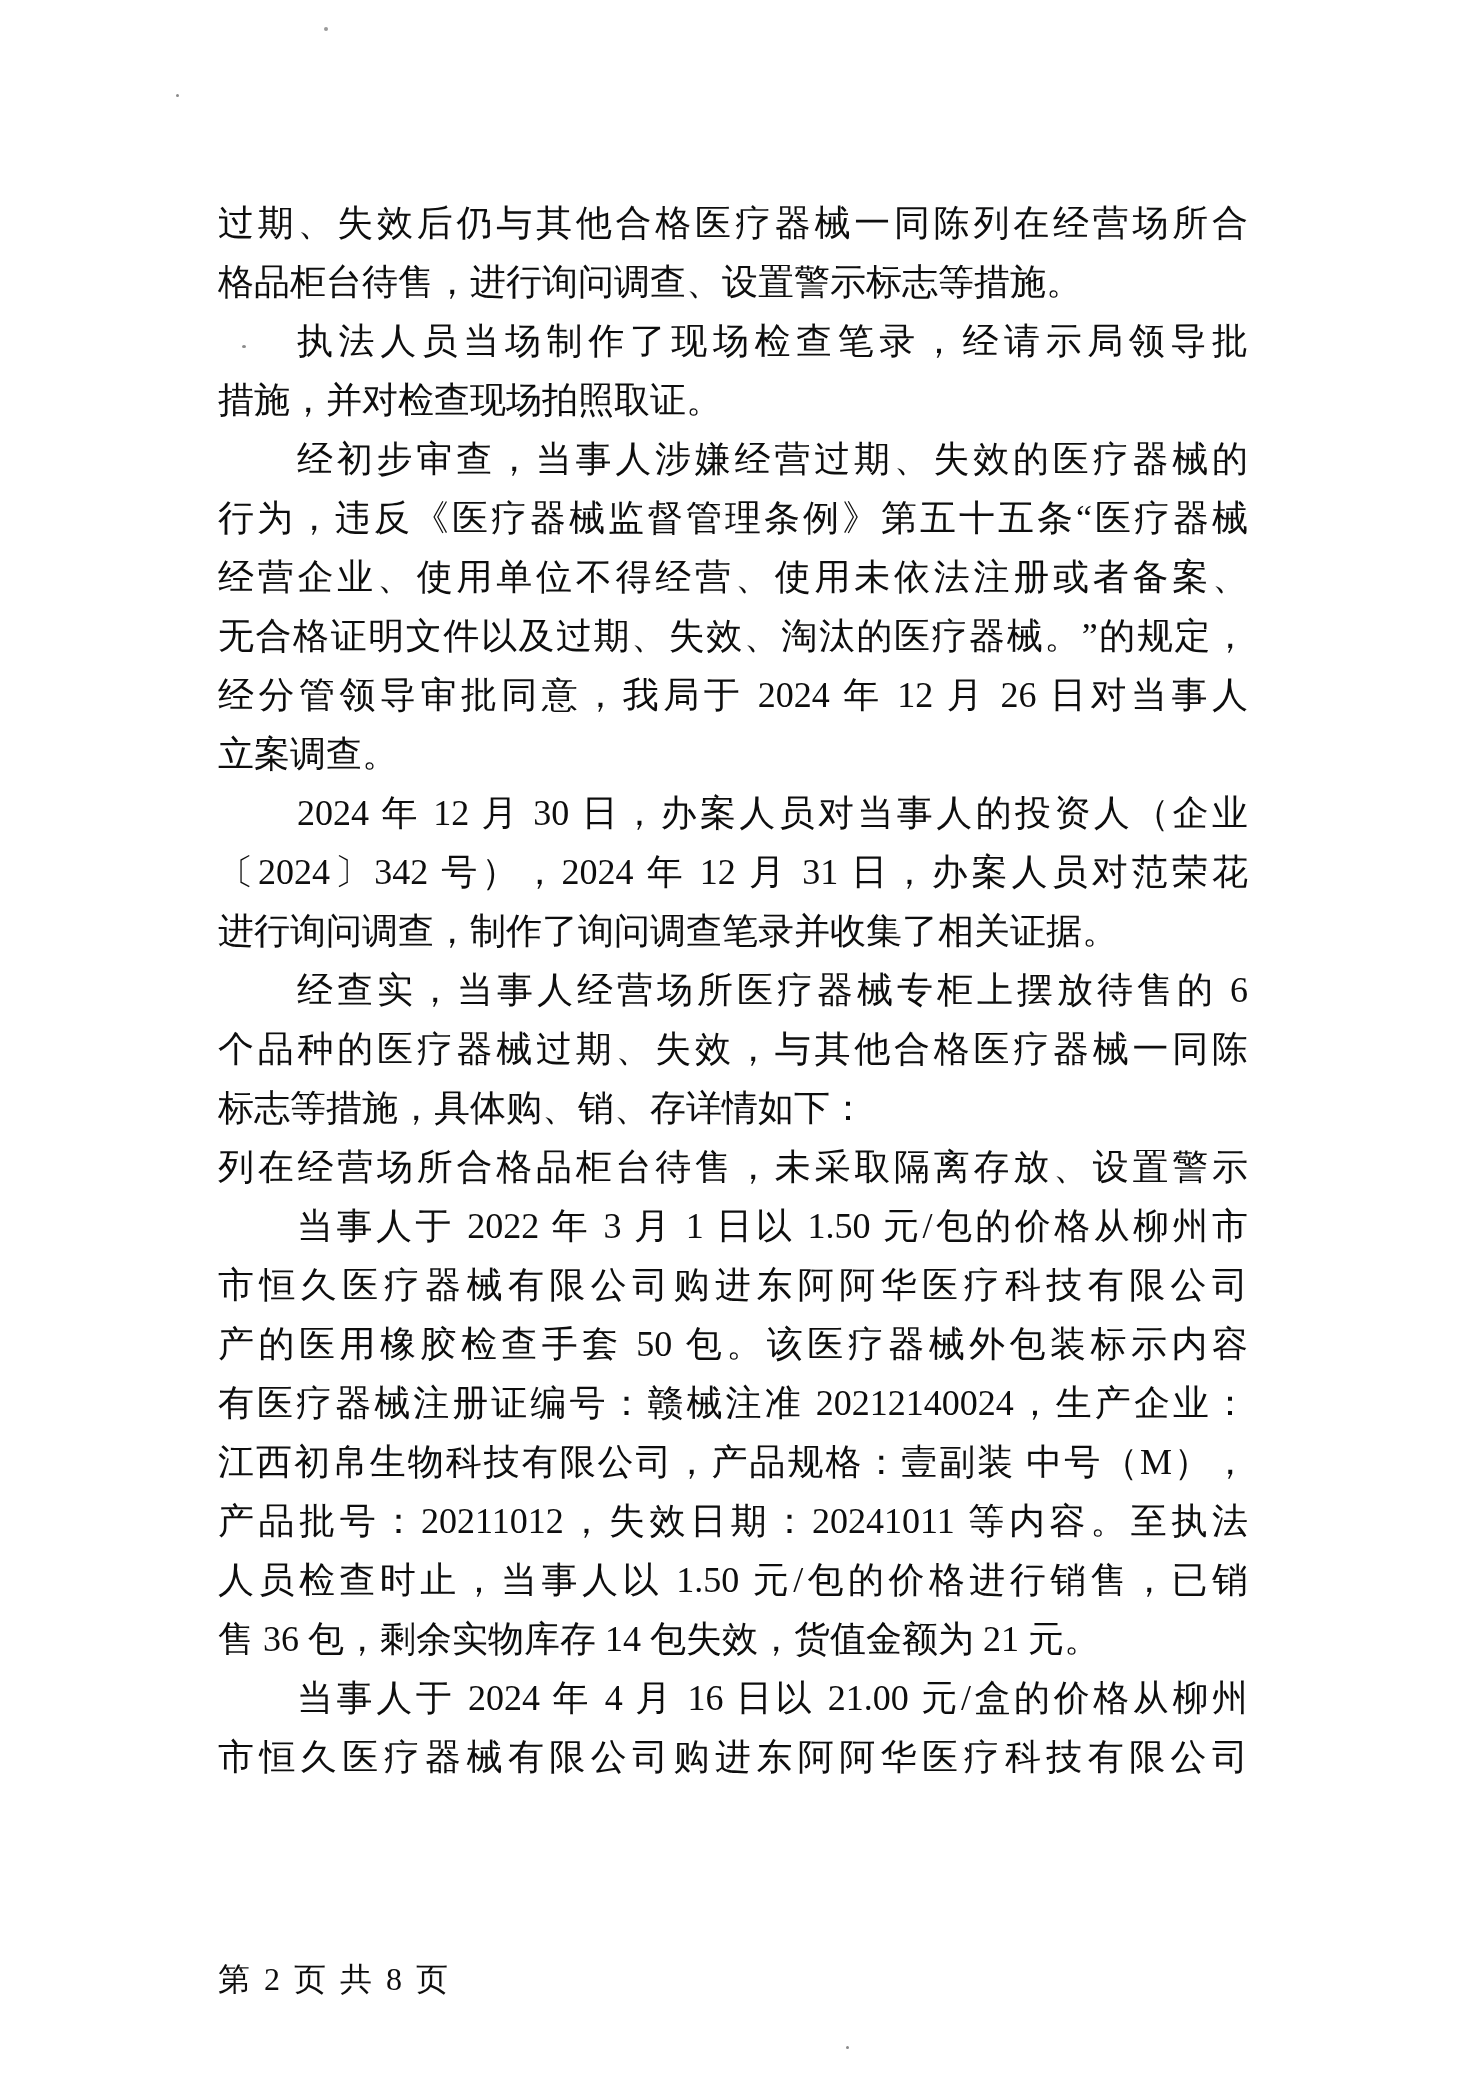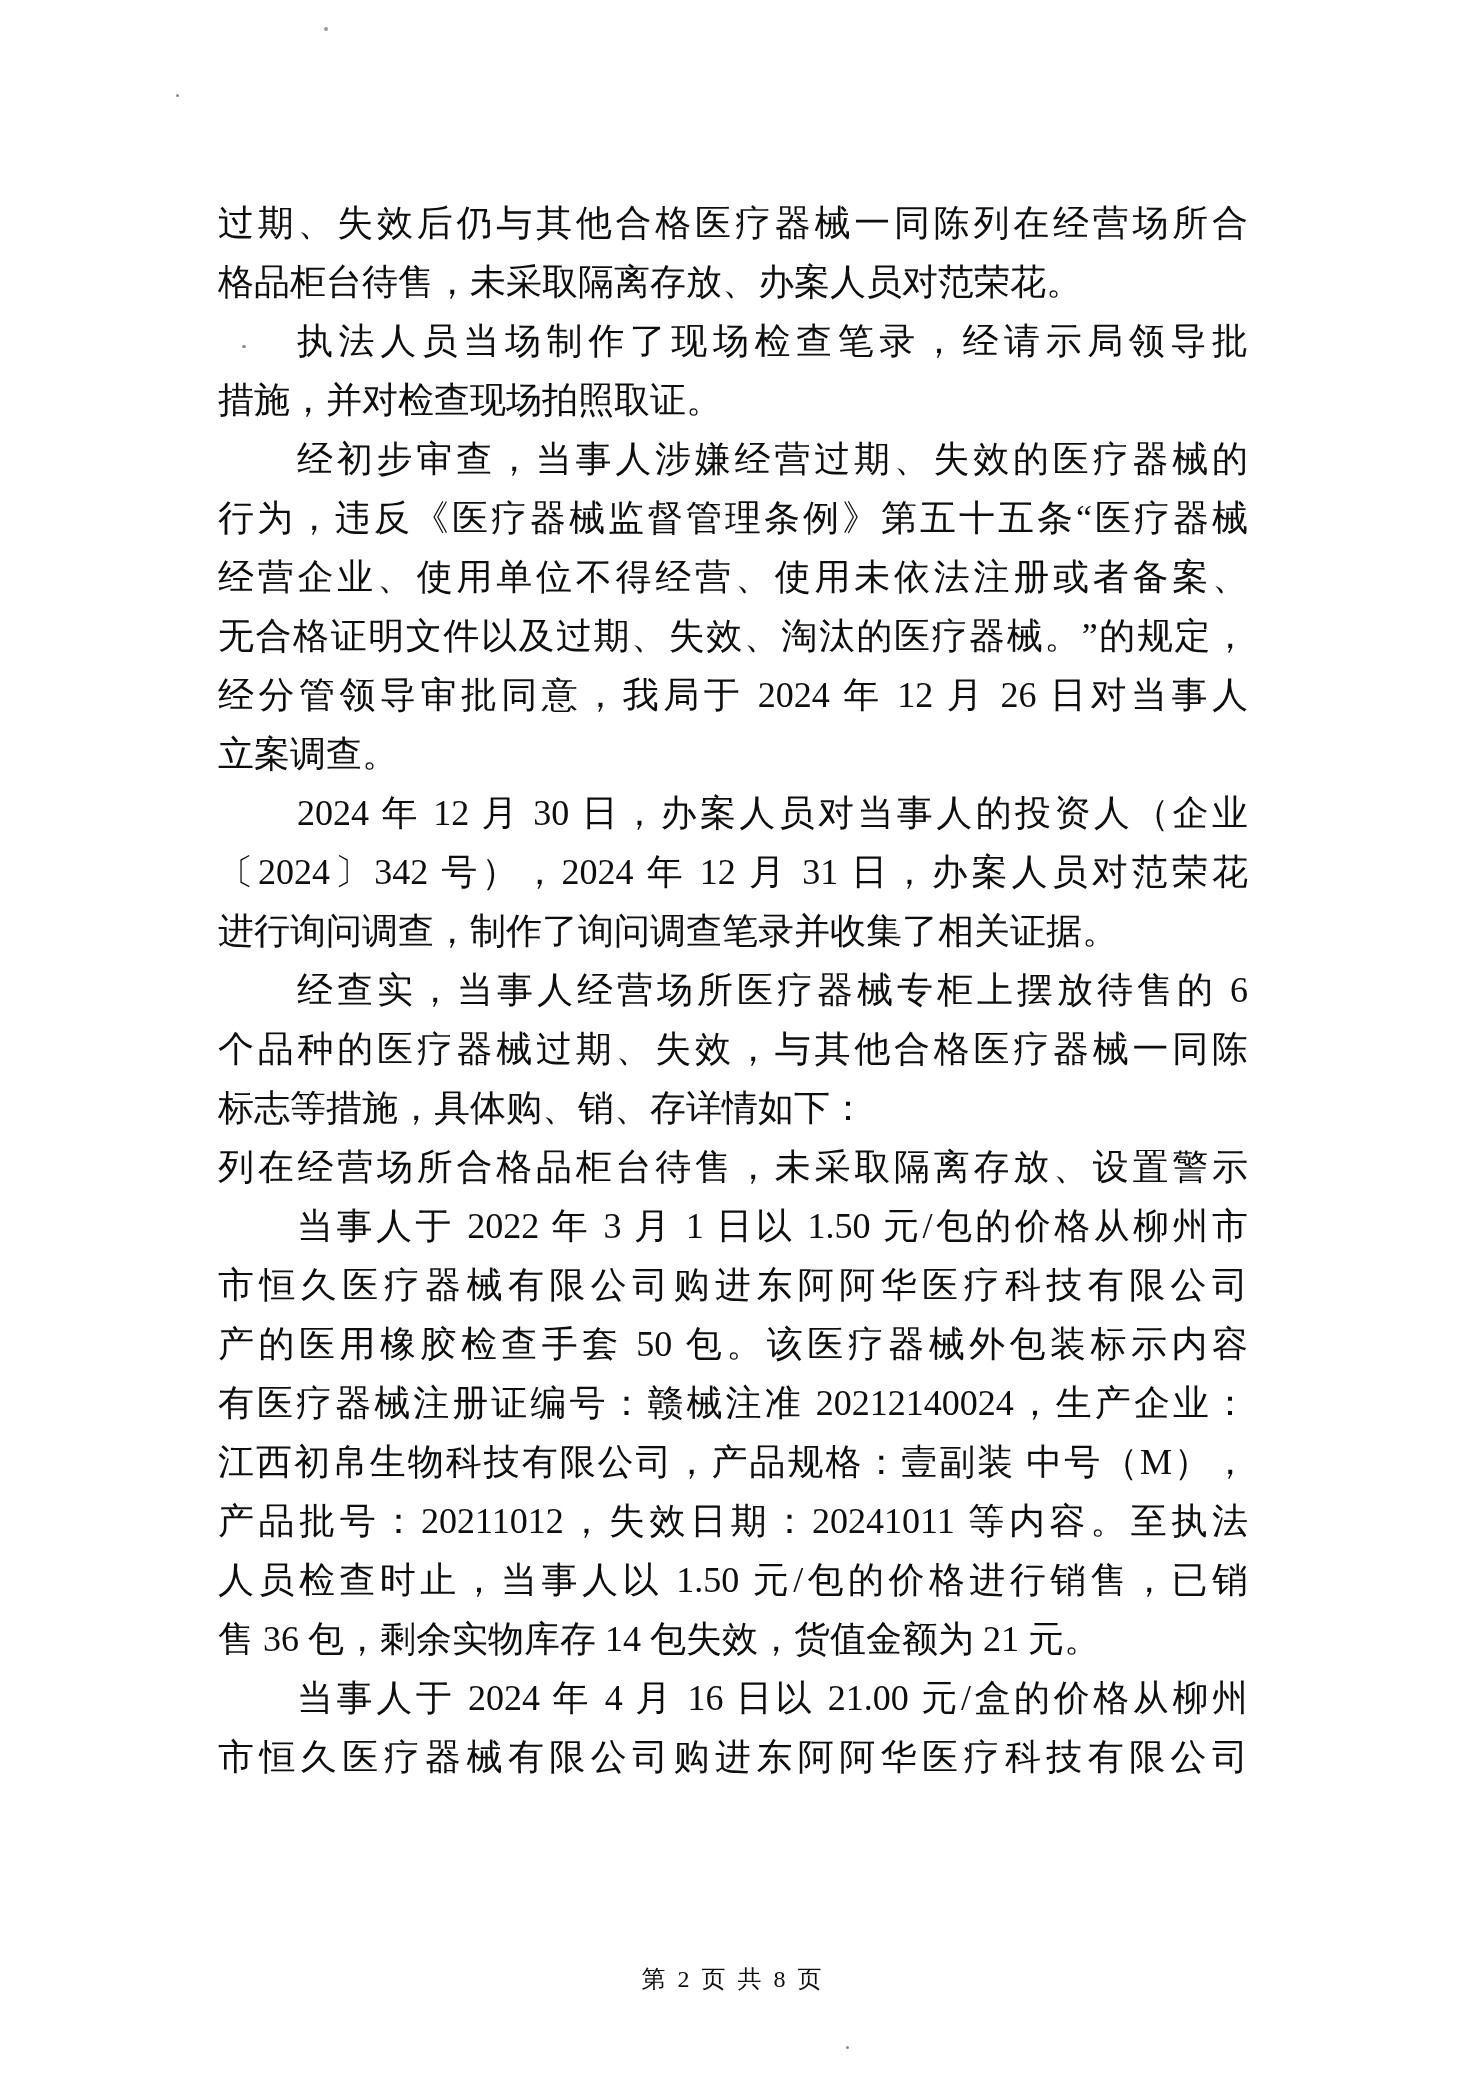--- a/index.html
+++ b/index.html
@@ -24,23 +24,22 @@
     text-align-last:justify;
     overflow:hidden;
     -webkit-font-smoothing:none;
   }
   .line.indent { padding-left:79px; }
   .line.end { text-align-last:left; }
   .footer {
     position:absolute;
     left:218px; top:1950px;
     width:1030px;
-    font-size:24px;
+    font-size:32px;
     line-height:59px;
-    text-align:center;
     letter-spacing:3px;
   }
   .speck {
     position:absolute;
     background:#8a8a8a;
     border-radius:50%;
   }
   .speck.s1 { left:324px; top:27px;  width:4px; height:4px; background:#9a9a9a; }
   .speck.s2 { left:176px; top:94px;  width:3px; height:3px; }
   .speck.s3 { left:242px; top:345px; width:4px; height:3px; }
@@ -51,21 +50,21 @@
 
 <div class="page">
 
   <div class="speck s1"></div>
   <div class="speck s2"></div>
   <div class="speck s3"></div>
   <div class="speck s4"></div>
 
   <div class="text-block">
     <div class="line">过期、失效后仍与其他合格医疗器械一同陈列在经营场所合</div>
-    <div class="line end">格品柜台待售，未采取隔离存放、办案人员对范荣花。</div>
+    <div class="line end">格品柜台待售，进行询问调查、设置警示标志等措施。</div>
     <div class="line indent">执法人员当场制作了现场检查笔录，经请示局领导批</div>
     <div class="line end">措施，并对检查现场拍照取证。</div>
     <div class="line indent">经初步审查，当事人涉嫌经营过期、失效的医疗器械的</div>
     <div class="line">行为，违反《医疗器械监督管理条例》第五十五条“医疗器械</div>
     <div class="line">经营企业、使用单位不得经营、使用未依法注册或者备案、</div>
     <div class="line">无合格证明文件以及过期、失效、淘汰的医疗器械。”的规定，</div>
     <div class="line">经分管领导审批同意，我局于 2024 年 12 月 26 日对当事人</div>
     <div class="line end">立案调查。</div>
     <div class="line indent">2024 年 12 月 30 日，办案人员对当事人的投资人（企业</div>
     <div class="line">〔2024〕342 号），2024 年 12 月 31 日，办案人员对范荣花</div>

